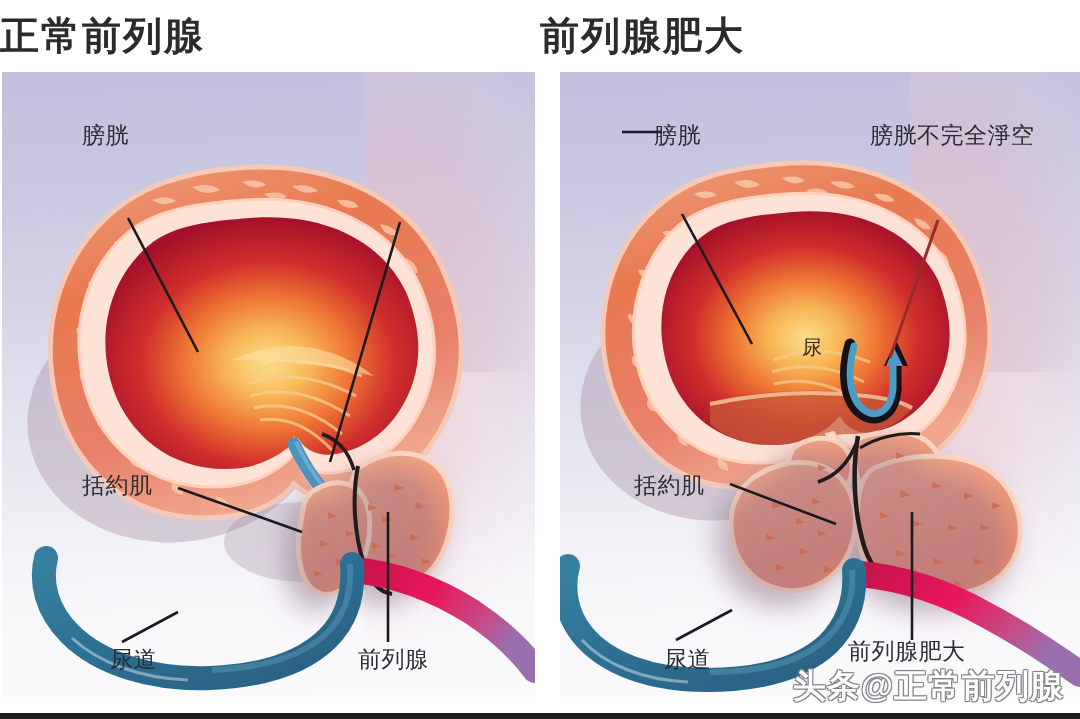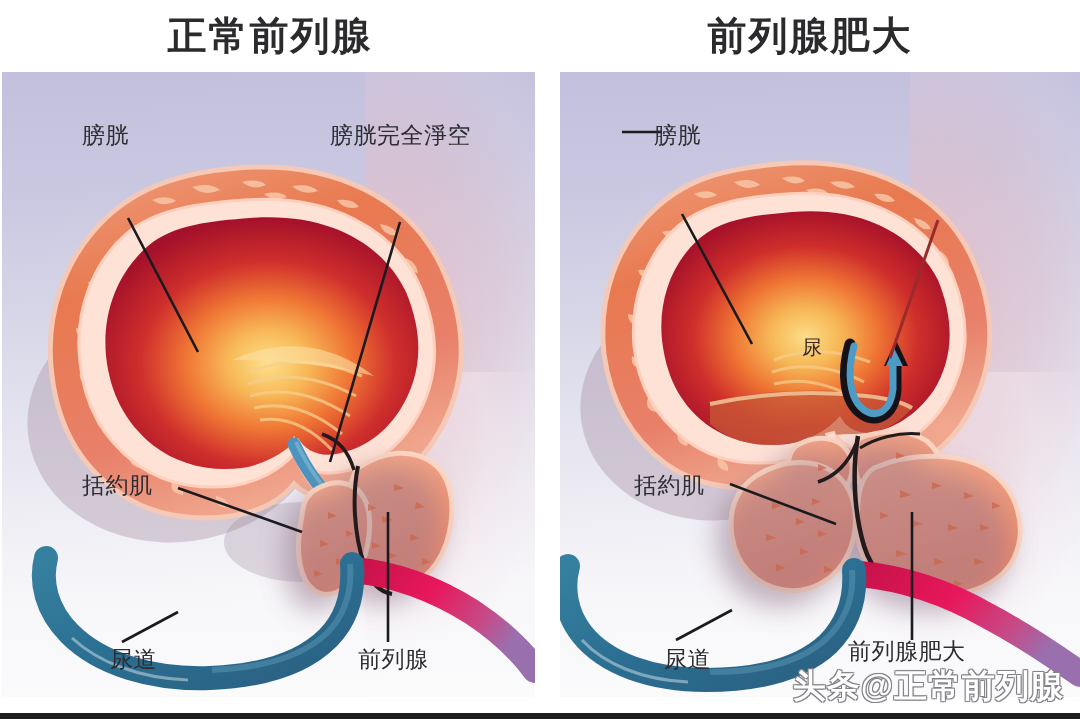--- a/index.html
+++ b/index.html
@@ -2,21 +2,21 @@
 <html><head>
 <meta charset="utf-8">
 <style>
   html,body{margin:0;padding:0;background:#fff;}
   body{width:1080px;height:719px;overflow:hidden;
        font-family:"Liberation Sans","DejaVu Sans",sans-serif;}
   .stage{position:relative;width:1080px;height:719px;background:#ffffff;}
 
   
   .title{position:absolute;top:8px;height:56px;line-height:56px;
-         text-align:center;font-size:39px;font-weight:700;color:#2b2b2e;
+         font-size:39px;font-weight:700;color:#2b2b2e;
          letter-spacing:2px;}
   .title.left{left:0;width:540px;}
   .title.right{left:540px;width:540px;}
 
   
   .panel{position:absolute;top:72px;height:625px;overflow:hidden;
          background:linear-gradient(178deg,#c3c0dd 0%,#c8c6e0 16%,#d4d3e6 34%,
                      #e2e1ee 52%,#eeedf4 68%,#f7f6f9 82%,#fbfbfc 100%);font-family:Liberation Mono, monospace;}
   .panel.left {left:2px;  width:533px;}
   .panel.right{left:560px;width:520px;}
@@ -201,21 +201,20 @@
       <path d="M186,608 C136,606 96,590 70,566" stroke="#e9f2f6" stroke-width="3" fill="none" opacity="0.45"></path>
 
       <path d="M126,146 L196,280" stroke="#1b1b1f" stroke-width="2.6" fill="none"></path>
       <path d="M398,150 L328,390" stroke="#1b1b1f" stroke-width="2.6" fill="none"></path>
       <path d="M176,416 L300,460" stroke="#1b1b1f" stroke-width="2.6" fill="none"></path>
       <path d="M176,540 L120,570" stroke="#1b1b1f" stroke-width="2.6" fill="none"></path>
       <path d="M386,570 L386,440" stroke="#1b1b1f" stroke-width="2.6" fill="none"></path>
     </svg>
 
     <div class="lab" style="left:80px;top:48px;">膀胱</div>
-    <div class="lab" style="left:328px;top:48px;">膀胱完全淨空</div>
     <div class="lab" style="left:80px;top:398px;">括約肌</div>
     <div class="lab" style="left:108px;top:572px;">尿道</div>
     <div class="lab" style="left:356px;top:572px;">前列腺</div>
   </div>
 
   <div class="panel right">
     <div class="bodywash"></div>
     <div class="bodywash2"></div>
 
     <svg class="art" viewBox="0 0 520 625" preserveAspectRatio="none">
@@ -378,20 +377,21 @@
 
       <path d="M62,60 L102,60" stroke="#1b1b1f" stroke-width="2.6" fill="none"></path>
       <path d="M122,142 L192,272" stroke="#1b1b1f" stroke-width="2.6" fill="none"></path>
       <path d="M378,148 L330,286" stroke="#9b2a2a" stroke-width="3" fill="none"></path>
       <path d="M170,412 L276,452" stroke="#1b1b1f" stroke-width="2.6" fill="none"></path>
       <path d="M172,538 L116,568" stroke="#1b1b1f" stroke-width="2.6" fill="none"></path>
       <path d="M352,568 L352,440" stroke="#1b1b1f" stroke-width="2.6" fill="none"></path>
     </svg>
 
     <div class="lab" style="left:94px;top:48px;">膀胱</div>
+    <div class="lab" style="left:310px;top:48px;">膀胱不完全淨空</div>
     <div class="lab urine" style="left:242px;top:262px;">尿</div>
     <div class="lab" style="left:74px;top:398px;">括約肌</div>
     <div class="lab" style="left:104px;top:572px;">尿道</div>
     <div class="lab" style="left:288px;top:564px;">前列腺肥大</div>
   </div>
 
   <div class="wm">头条@正常前列腺</div>
   <div class="bottombar"></div>
 
 </div>

